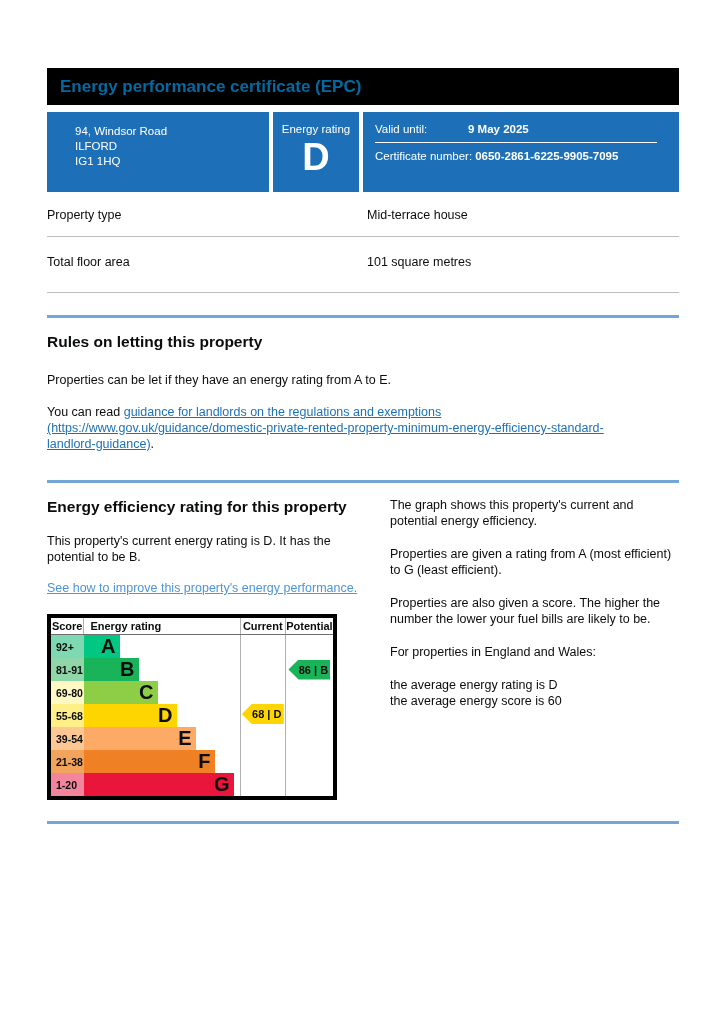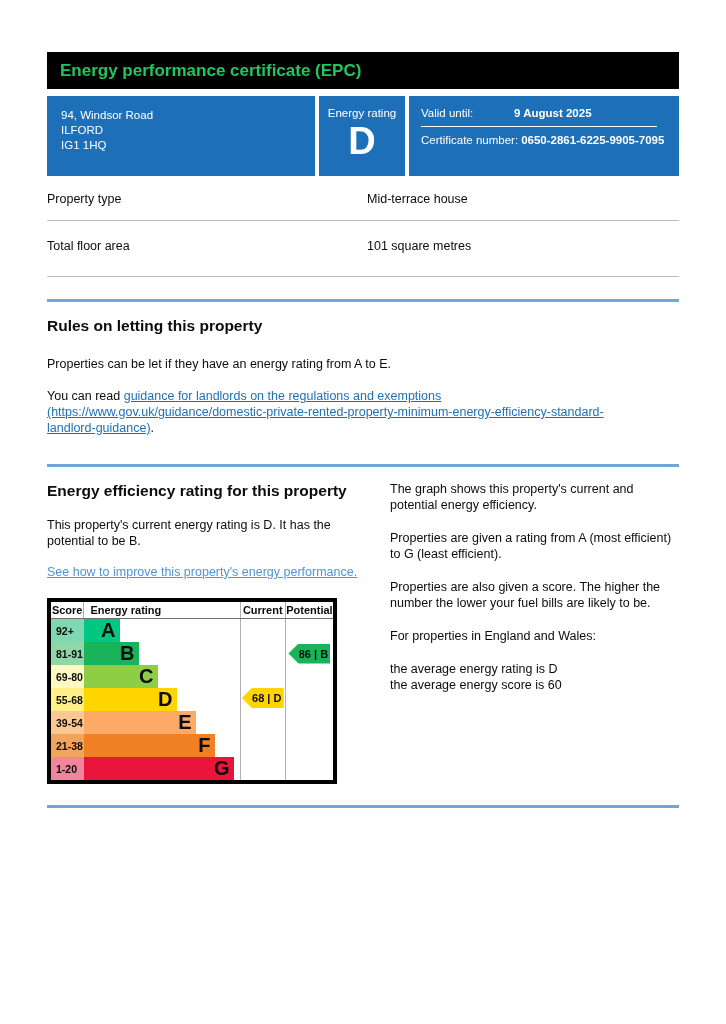--- a/index.html
+++ b/index.html
@@ -2,27 +2,27 @@
 <html><head>
 <meta charset="utf-8">
 <style>
   * { margin:0; padding:0; box-sizing:border-box; }
   html,body { background:#ffffff; }
   body { font-family:"Liberation Sans","DejaVu Sans",sans-serif; color:#0b0c0c; }
   .page { position:relative; width:726px; height:1024px; background:#ffffff; overflow:hidden; }
   .content { position:absolute; left:47px; top:0; width:632px; }
 
   
-  .black-header { margin-top:52px; height:37px; background:#000000; color:#22c55e;
+  .black-header { margin-top:68px; height:37px; background:#000000; color:#0369a1;
     display:flex; align-items:center; padding-left:13px; font-size:17px; font-weight:bold; }
 
   
   .banner { margin-top:7px; height:80px; display:flex; gap:4px; color:#ffffff; }
   .banner > div { background:#1d70b8; }
-  .banner-address { width:268px; padding:12px 14px; font-size:11.5px; line-height:15px; }
+  .banner-address { width:222px; padding:12px 28px; font-size:11.5px; line-height:15px; }
   .banner-rating { width:86px; text-align:center; padding-top:11px; }
   .banner-rating .label { font-size:11.5px; }
   .banner-rating .letter { font-size:38px; font-weight:bold; line-height:42px; margin-top:1px; }
   .banner-validity { flex:1; padding:11px 12px 0 12px; font-size:11.5px; }
   .validity-row { display:flex; }
   .validity-row .vlabel { width:93px; flex:none; }
   .validity-row .vvalue { font-weight:bold; }
   .banner-hr { border:none; border-top:1px solid #ffffff; margin:7px 10px 7px 0; }
   .cert-row { display:flex; }
   .cert-row .vlabel { flex:none; margin-right:3px; }
@@ -91,21 +91,21 @@
         <div>ILFORD</div>
         <div>IG1 1HQ</div>
       </div>
       <div class="banner-rating">
         <div class="label">Energy rating</div>
         <div class="letter">D</div>
       </div>
       <div class="banner-validity">
         <div class="validity-row">
           <span class="vlabel">Valid until:</span>
-          <span class="vvalue">9 August 2025</span>
+          <span class="vvalue">9 May 2025</span>
         </div>
         <hr class="banner-hr">
         <div class="cert-row">
           <span class="vlabel">Certificate number:</span>
           <span class="vvalue">0650-2861-6225-9905-7095</span>
         </div>
       </div>
     </div>
 
     <div class="summary-row r1">

